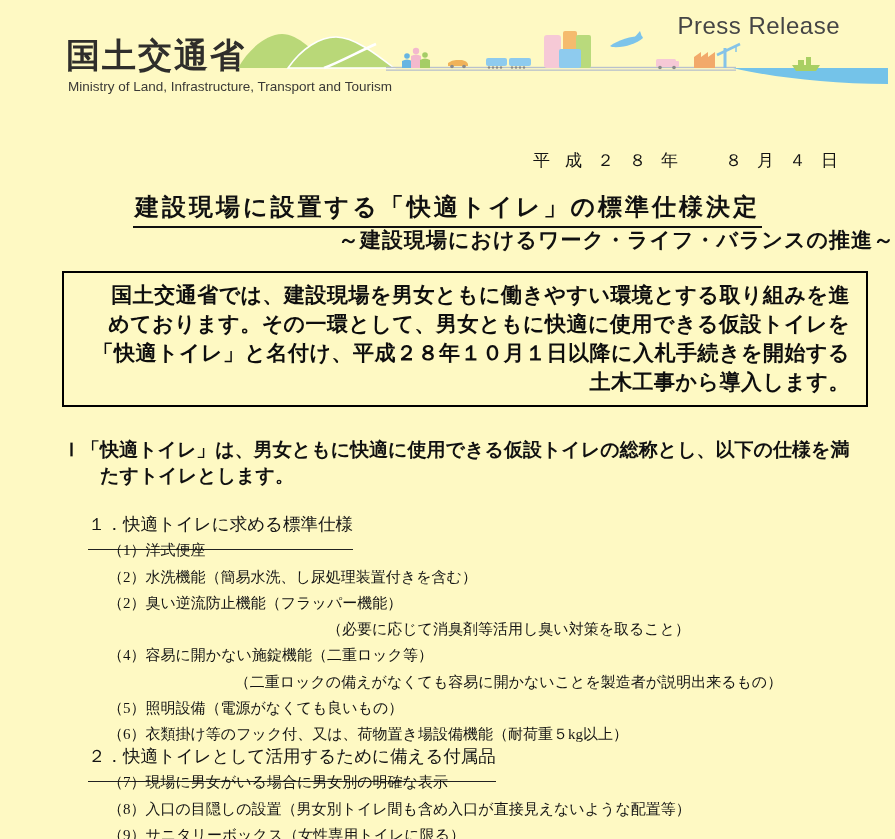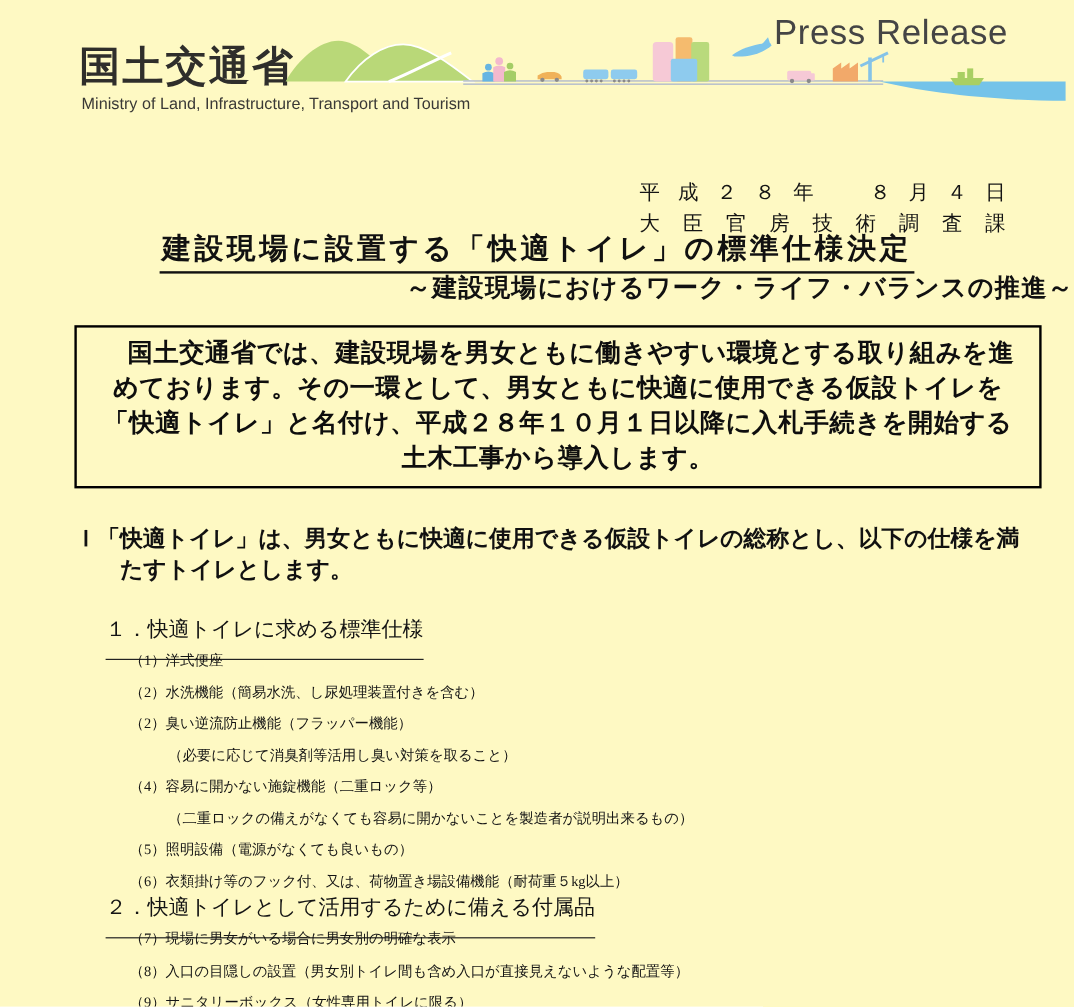--- a/index.html
+++ b/index.html
@@ -3,50 +3,50 @@
 <meta charset="utf-8">
 <style>
   html,body{margin:0;padding:0;background:#fff;}
   .page{position:relative;width:895px;height:839px;background:#fef9c3;overflow:hidden;
         font-family:"Liberation Sans",sans-serif;color:#1a1a1a;line-break:strict;}
   
   .logo-jp{position:absolute;left:66px;top:33px;font-size:34px;font-weight:bold;
            color:#2f2e2b;letter-spacing:2px;white-space:nowrap;}
   .logo-en{position:absolute;left:68px;top:79px;font-size:13.5px;color:#3a3936;white-space:nowrap;}
   .banner-svg{position:absolute;left:236px;top:20px;}
-  .press-release{position:absolute;right:55px;top:12px;font-size:29px;color:#454545;
+  .press-release{position:absolute;right:55px;top:12px;font-size:24px;color:#454545;
                  letter-spacing:0.5px;white-space:nowrap;text-align:right;}
   
   .date-block{position:absolute;left:533px;top:124px;width:305px;font-size:17px;color:#141414;}
   .date-line{line-height:26px;text-align:justify;text-align-last:justify;white-space:nowrap;
              display:flex;justify-content:space-between;}
   .date-line{display:block;}
   
   .title-wrap{position:absolute;left:0;top:191px;width:895px;text-align:center;}
   .title-main{display:inline-block;font-size:24px;font-weight:bold;color:#111;
               letter-spacing:3px;border-bottom:2px solid #111;padding:0 2px 3px 2px;white-space:nowrap;}
   .subtitle-wrap{position:absolute;left:0;top:226px;width:895px;text-align:right;}
   .title-sub{display:inline-block;font-size:21px;font-weight:bold;color:#111;
              letter-spacing:1px;white-space:nowrap;}
   
   .summary-box{position:absolute;left:62px;top:271px;width:806px;box-sizing:border-box;
                border:2.5px solid #000;padding:7px 16px 9px 16px;font-size:21px;font-weight:bold;
-               line-height:29px;letter-spacing:0.5px;color:#0e0e0e;text-align:center;}
+               line-height:29px;letter-spacing:0.5px;color:#0e0e0e;text-align:right;}
   
   .intro{position:absolute;left:62px;top:437px;width:788px;font-size:19px;font-weight:bold;
          line-height:26px;color:#111;padding-left:38px;text-indent:-38px;box-sizing:border-box;}
   
   .sec{position:absolute;left:62px;width:815px;font-family:"Liberation Serif",serif;color:#141414;}
   .sec1{top:511px;}
   .sec2{top:743px;}
   .sec-heading{line-height:26.3px;padding-left:26px;font-size:17.5px;}
   .sec-heading span{border-bottom:1.5px solid #222;padding-bottom:15px;}
-  .doc-line{font-size:12px;line-height:26.3px;white-space:nowrap;}
+  .doc-line{font-size:15px;line-height:26.3px;white-space:nowrap;}
   .item{padding-left:46px;}
-  .note{padding-left:78px;}
+  .note{padding-left:78px;text-align:center;}
 </style>
 </head>
 <body>
 
 <div class="page">
 
   <div class="logo-jp">国土交通省</div>
   <div class="logo-en">Ministry of Land, Infrastructure, Transport and Tourism</div>
 
   <svg class="banner-svg" width="654" height="70" viewBox="0 0 654 70" xmlns="http://www.w3.org/2000/svg">
@@ -123,21 +123,20 @@
       <path d="M556,45 L584,45 L580,51 L560,51 Z" fill="#a9cf63"></path>
       <rect x="562" y="40" width="6" height="5" fill="#a9cf63"></rect>
       <rect x="570" y="37" width="5" height="8" fill="#a9cf63"></rect>
     </g>
   </svg>
 
   <div class="press-release">Press Release</div>
 
   <div class="date-block">
     <div class="date-line" style="text-align:justify;text-align-last:justify;margin-top:24px;">平成２８年　８月４日</div>
-    <div class="date-line" style="text-align:justify;text-align-last:justify;">大臣官房技術調査課</div>
   </div>
 
   <div class="title-wrap">
     <span class="title-main">建設現場に設置する「快適トイレ」の標準仕様決定</span>
   </div>
   <div class="subtitle-wrap">
     <span class="title-sub">～建設現場におけるワーク・ライフ・バランスの推進～</span>
   </div>
 
   <div class="summary-box">　国土交通省では、建設現場を男女ともに働きやすい環境とする取り組みを進めております。その一環として、男女ともに快適に使用できる仮設トイレを「快適トイレ」と名付け、平成２８年１０月１日以降に入札手続きを開始する土木工事から導入します。</div>

